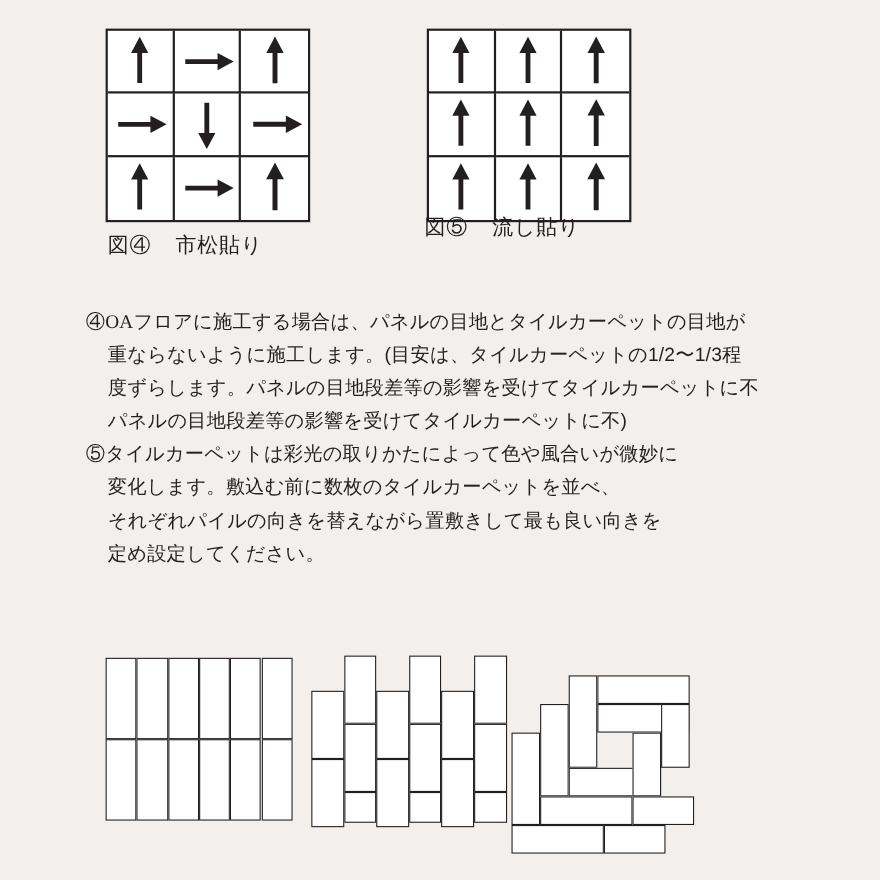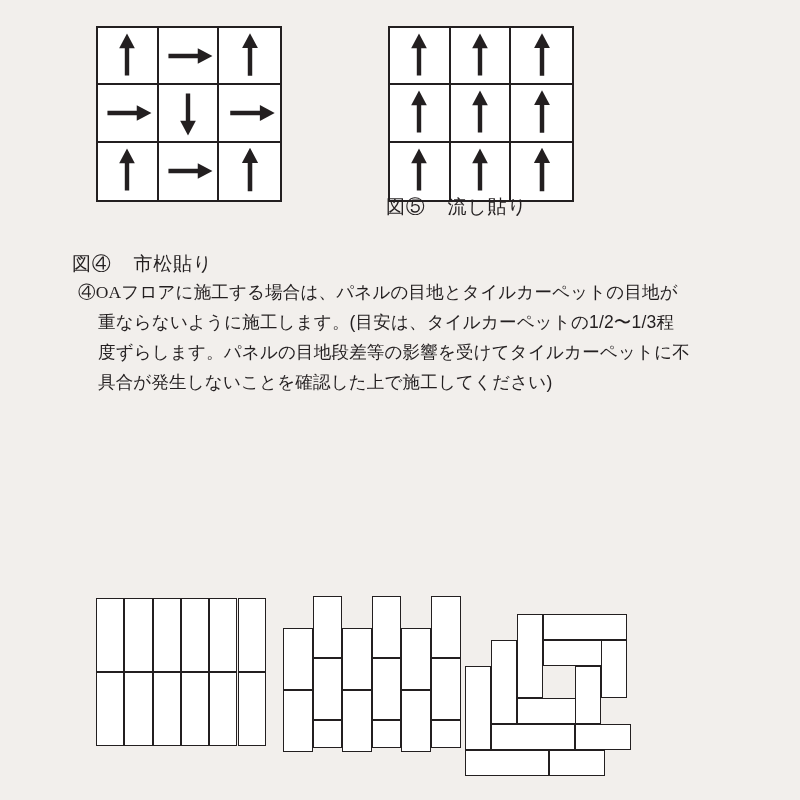--- a/index.html
+++ b/index.html
@@ -53,21 +53,21 @@
   }
   .arrow svg { display: block; width: 100%; height: 100%; }
 
   .fig-caption {
     position: absolute;
     font-size: 19px;
     letter-spacing: 0.04em;
     white-space: nowrap;
     color: #231f20;
   }
-  #cap4 { left: 72px;  top: 210px; margin-top: 41px; }
+  #cap4 { left: 98px;  top: 210px; }
   #cap5 { left: 386px; top: 194px; }
   .cap-gap { display: inline-block; width: 22px; }
 
   
   .body-block {
     position: absolute;
     left: 78px;
     top: 277px;
     width: 660px;
     font-size: 17.5px;
@@ -306,21 +306,27 @@
 
   <div id="cap5" class="fig-caption">
     <span>図⑤</span><span class="cap-gap"></span><span>流し貼り</span>
   </div>
 
   <div class="body-block">
     <div class="para">
       <span class="hang">④OAフロアに施工する場合は、パネルの目地とタイルカーペットの目地が</span>
       <span class="cont">重ならないように施工します。(目安は、タイルカーペットの1/2〜1/3程</span>
       <span class="cont">度ずらします。パネルの目地段差等の影響を受けてタイルカーペットに不</span>
-      <span class="cont">具合が発生しないことを確認した上で施工してください)</span>
+      <span class="cont">パネルの目地段差等の影響を受けてタイルカーペットに不)</span>
+    </div>
+    <div class="para">
+      <span class="hang">⑤タイルカーペットは彩光の取りかたによって色や風合いが微妙に</span>
+      <span class="cont">変化します。敷込む前に数枚のタイルカーペットを並べ、</span>
+      <span class="cont">それぞれパイルの向きを替えながら置敷きして最も良い向きを</span>
+      <span class="cont">定め設定してください。</span>
     </div>
   </div>
 
 
   <div id="pat1" class="pattern">
     <div class="plank" style="left:0px;   top:0px;   width:28.3px; height:74px;"></div>
     <div class="plank" style="left:28.3px;top:0px;   width:28.3px; height:74px;"></div>
     <div class="plank" style="left:56.6px;top:0px;   width:28.3px; height:74px;"></div>
     <div class="plank" style="left:84.9px;top:0px;   width:28.3px; height:74px;"></div>
     <div class="plank" style="left:113.2px;top:0px;  width:28.3px; height:74px;"></div>

